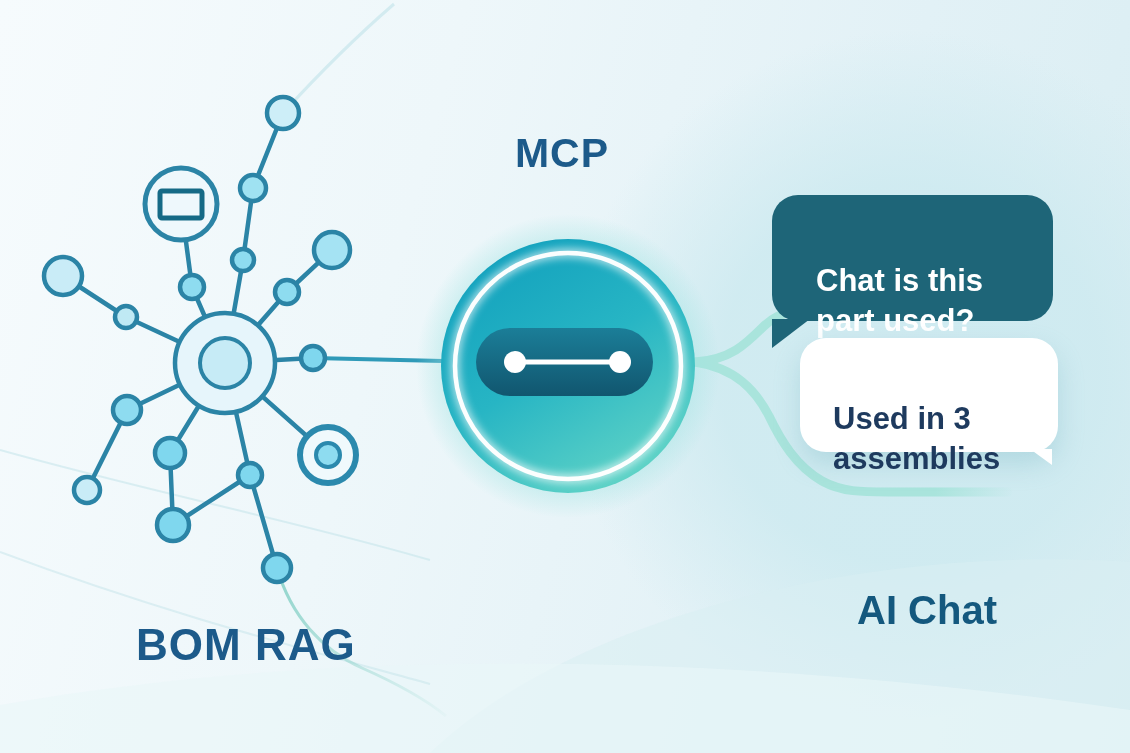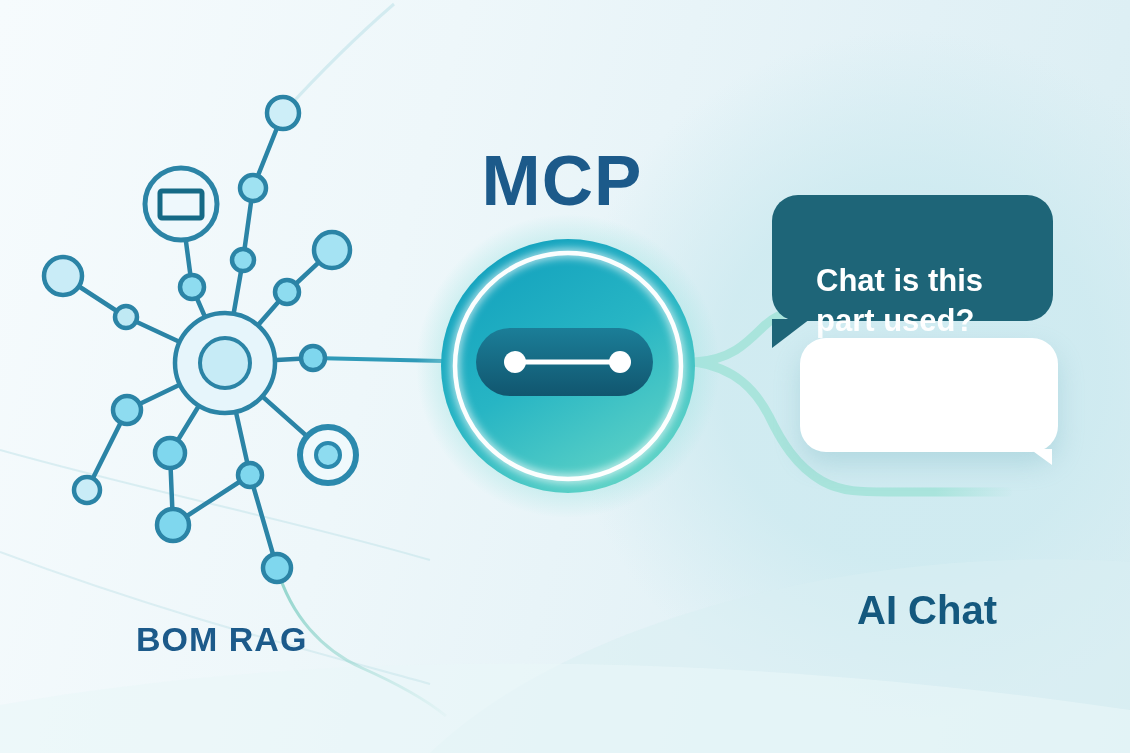--- a/index.html
+++ b/index.html
@@ -3,22 +3,22 @@
 <meta charset="utf-8">
 <style>
   html,body{margin:0;padding:0;}
   body{font-family:"Liberation Sans",sans-serif;background:#fff;}
   .canvas{
     position:relative;width:1130px;height:753px;overflow:hidden;
     background:linear-gradient(105deg,#f6fbfd 0%,#eef7fa 35%,#e2f1f6 70%,#d8edf2 100%);
   }
   .scene-svg{position:absolute;left:0;top:0;}
   .label{position:absolute;color:#1c5a8a;font-weight:800;}
-  .title{left:427px;top:140px;width:270px;text-align:center;font-size:71px;letter-spacing:1px;}
-  .bom-label{left:136px;top:620px;font-size:34px;letter-spacing:1px;}
+  .title{left:427px;top:130px;width:270px;text-align:center;font-size:41px;letter-spacing:1px;}
+  .bom-label{left:136px;top:620px;font-size:44px;letter-spacing:1px;}
   .chat-label{left:857px;top:588px;font-size:40px;color:#14587e;}
   .bubble{position:absolute;box-sizing:border-box;white-space:pre-line;font-weight:600;}
   .bubble-dark{
     left:772px;top:195px;width:281px;height:126px;border-radius:26px;
     background:#1e6578;color:#ffffff;font-size:31px;line-height:40px;
     padding:26px 20px 0 44px;
   }
   .bubble-dark .tail{
     position:absolute;left:0px;bottom:-27px;width:0;height:0;
     border-top:29px solid #1e6578;border-right:38px solid transparent;
@@ -160,18 +160,20 @@
 
   <div class="label title">MCP</div>
 
   <div class="bubble bubble-dark">
     <span>Chat is this
 part used?</span>
     <span class="tail"></span>
   </div>
 
   <div class="bubble bubble-white">
+    <span>Used in 3
+assemblies</span>
     <span class="tail"></span>
   </div>
 
   <div class="label bom-label">BOM RAG</div>
   <div class="label chat-label">AI Chat</div>
 </div>
 
 </body></html>

